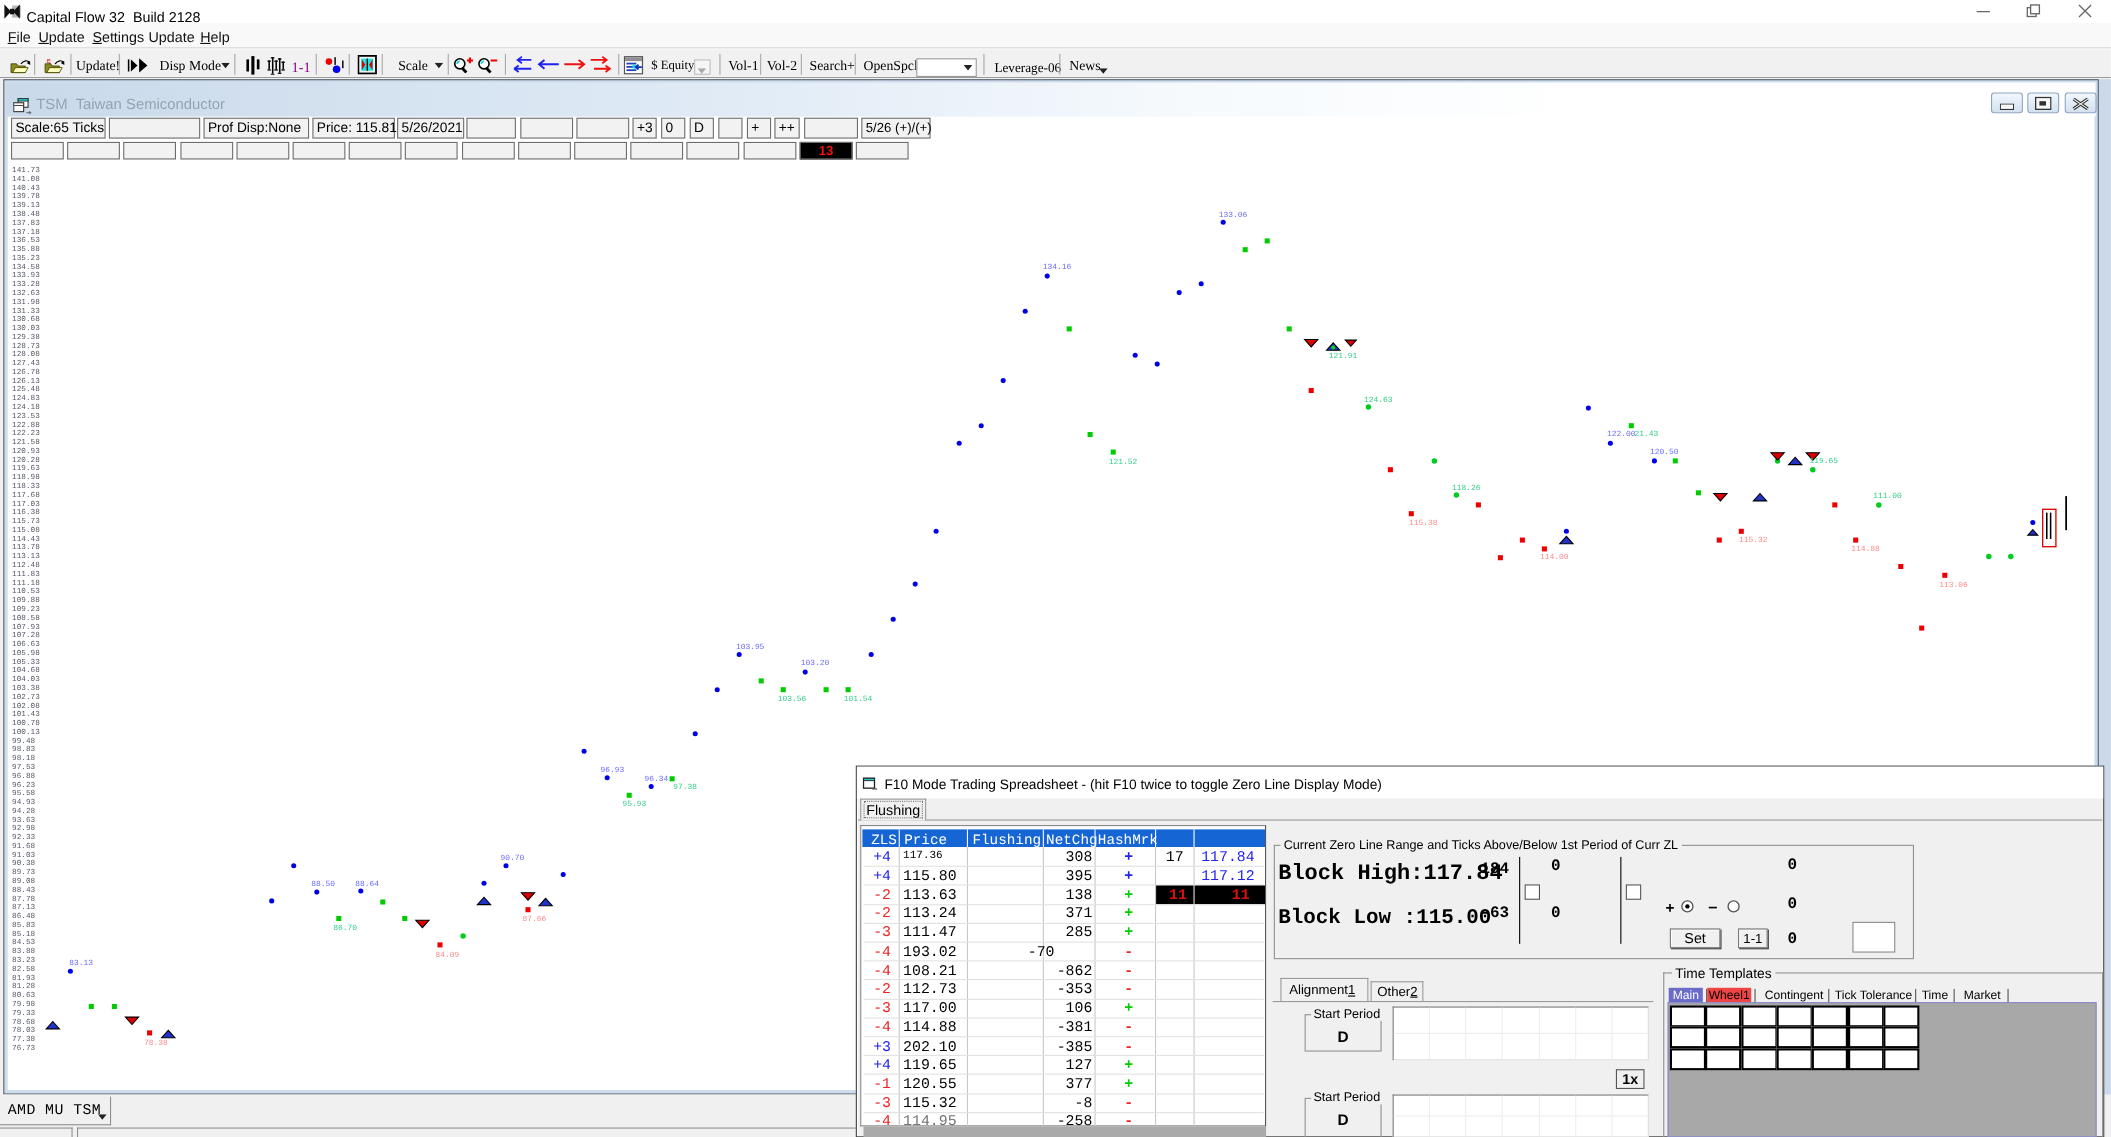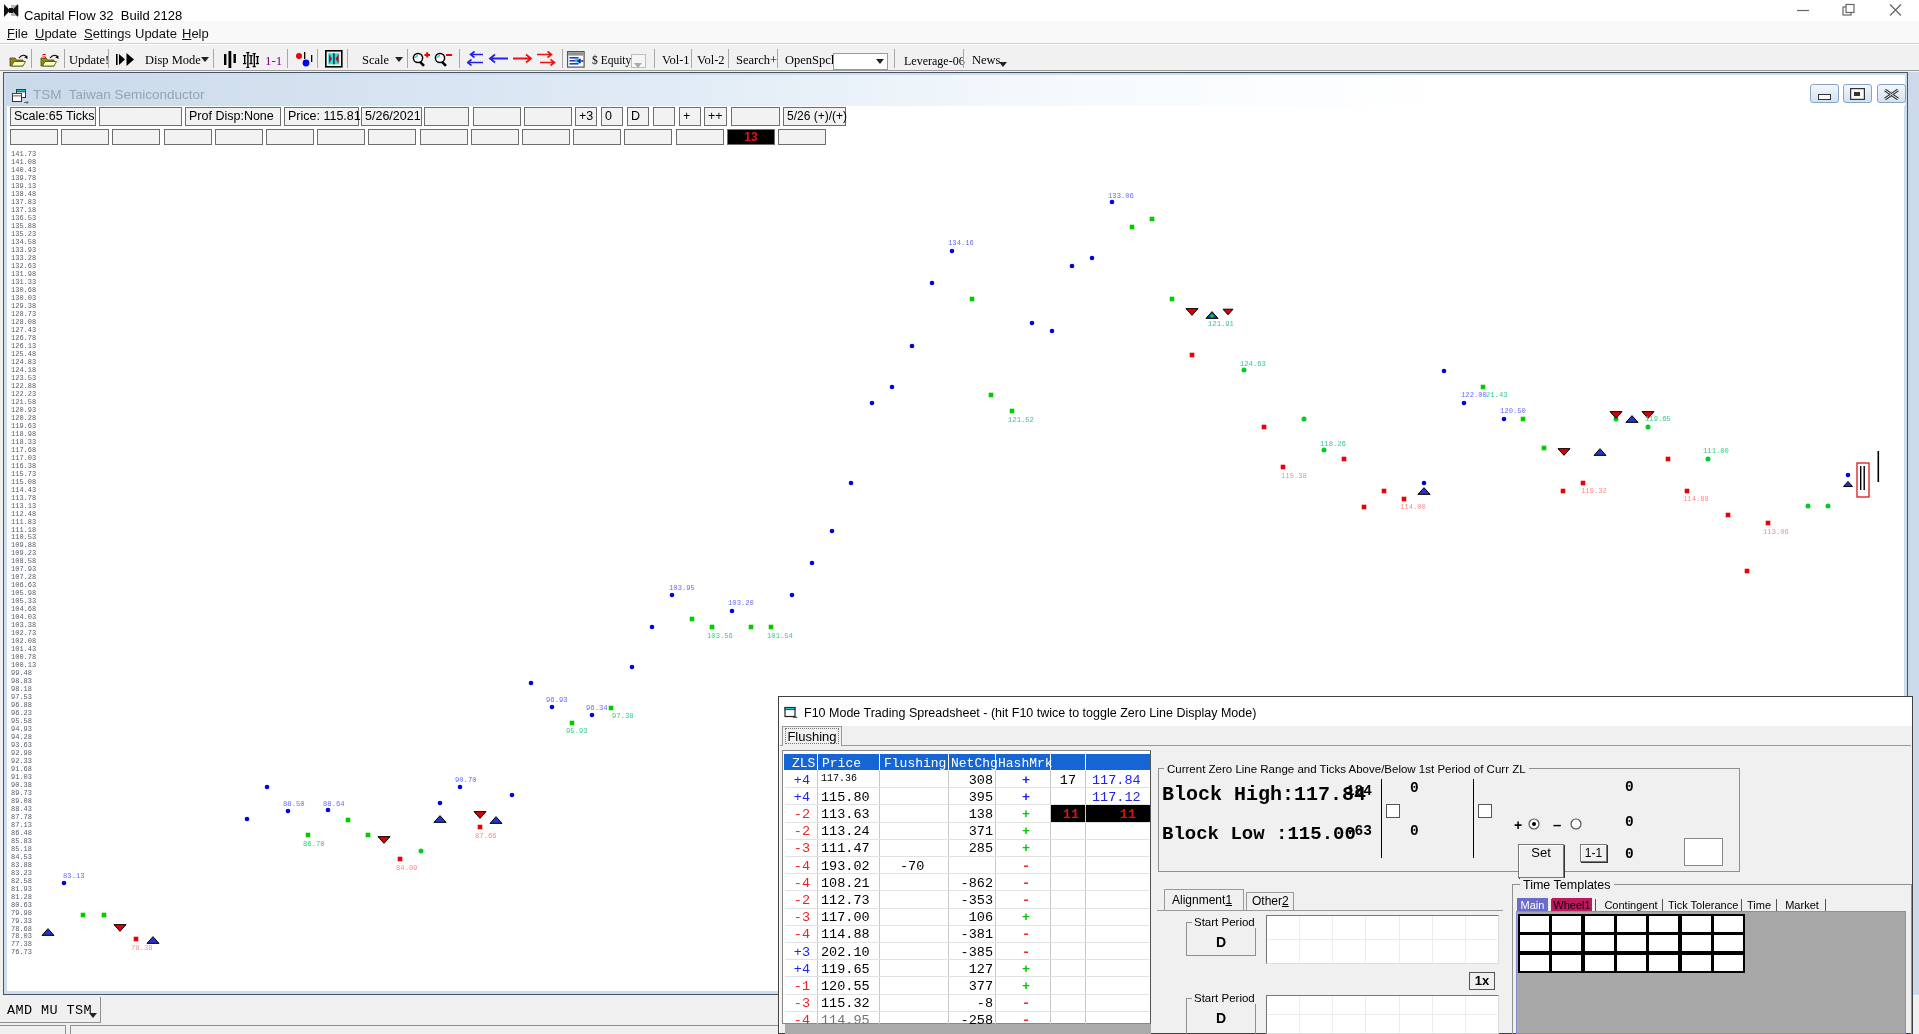--- a/index.html
+++ b/index.html
@@ -519,21 +519,21 @@
 <div class="a" style="left:900px;top:824.1px;width:93px;text-align:right;font-family:'Liberation Mono',monospace;font-size:13.5px;color:#000">371</div>
 <div class="a" style="left:1017px;top:824.1px;width:18px;text-align:center;font-weight:bold;font-family:'Liberation Mono',monospace;font-size:13.5px;color:#00cc00">+</div>
 <div class="a" style="left:785px;top:838.8px;width:364px;height:1px;background:#e2e2e2"></div>
 <div class="a" style="left:786px;top:841.3px;width:24px;text-align:right;font-family:'Liberation Mono',monospace;font-size:13.5px;color:#ee2222">-3</div>
 <div class="a" style="left:821px;top:841.3px;font-family:'Liberation Mono',monospace;font-size:13.5px;color:#000">111.47</div>
 <div class="a" style="left:900px;top:841.3px;width:93px;text-align:right;font-family:'Liberation Mono',monospace;font-size:13.5px;color:#000">285</div>
 <div class="a" style="left:1017px;top:841.3px;width:18px;text-align:center;font-weight:bold;font-family:'Liberation Mono',monospace;font-size:13.5px;color:#00cc00">+</div>
 <div class="a" style="left:785px;top:856.0px;width:364px;height:1px;background:#e2e2e2"></div>
 <div class="a" style="left:786px;top:858.5px;width:24px;text-align:right;font-family:'Liberation Mono',monospace;font-size:13.5px;color:#ee2222">-4</div>
 <div class="a" style="left:821px;top:858.5px;font-family:'Liberation Mono',monospace;font-size:13.5px;color:#000">193.02</div>
-<div class="a" style="left:900px;top:858.5px;width:93px;text-align:left;font-family:'Liberation Mono',monospace;font-size:13.5px;color:#000">-70</div>
+<div class="a" style="left:900px;top:858.5px;width:93px;text-align:center;font-family:'Liberation Mono',monospace;font-size:13.5px;color:#000">-70</div>
 <div class="a" style="left:1017px;top:858.5px;width:18px;text-align:center;font-weight:bold;font-family:'Liberation Mono',monospace;font-size:13.5px;color:#ee2222">-</div>
 <div class="a" style="left:785px;top:873.2px;width:364px;height:1px;background:#e2e2e2"></div>
 <div class="a" style="left:786px;top:875.7px;width:24px;text-align:right;font-family:'Liberation Mono',monospace;font-size:13.5px;color:#ee2222">-4</div>
 <div class="a" style="left:821px;top:875.7px;font-family:'Liberation Mono',monospace;font-size:13.5px;color:#000">108.21</div>
 <div class="a" style="left:900px;top:875.7px;width:93px;text-align:right;font-family:'Liberation Mono',monospace;font-size:13.5px;color:#000">-862</div>
 <div class="a" style="left:1017px;top:875.7px;width:18px;text-align:center;font-weight:bold;font-family:'Liberation Mono',monospace;font-size:13.5px;color:#ee2222">-</div>
 <div class="a" style="left:785px;top:890.4px;width:364px;height:1px;background:#e2e2e2"></div>
 <div class="a" style="left:786px;top:892.9px;width:24px;text-align:right;font-family:'Liberation Mono',monospace;font-size:13.5px;color:#ee2222">-2</div>
 <div class="a" style="left:821px;top:892.9px;font-family:'Liberation Mono',monospace;font-size:13.5px;color:#000">112.73</div>
 <div class="a" style="left:900px;top:892.9px;width:93px;text-align:right;font-family:'Liberation Mono',monospace;font-size:13.5px;color:#000">-353</div>
@@ -592,21 +592,21 @@
     <circle cx="6" cy="6" r="5" fill="#fff" stroke="#555" stroke-width="1.2"></circle>
     <circle cx="6" cy="6" r="2" fill="#000"></circle>
   </svg>
 <div class="a" style="left:1553px;top:816px;font-size:15px;font-weight:bold;color:#000">–</div>
 <svg class="a" style="left:1570px;top:818px" width="12" height="12">
     <circle cx="6" cy="6" r="5" fill="#fff" stroke="#555" stroke-width="1.2"></circle>
   </svg>
 <div class="a" style="left:1625px;top:779px;font-family:'Liberation Mono',monospace;font-weight:bold;font-size:14.5px;color:#000">0</div>
 <div class="a" style="left:1625px;top:814px;font-family:'Liberation Mono',monospace;font-weight:bold;font-size:14.5px;color:#000">0</div>
 <div class="a" style="left:1625px;top:846px;font-family:'Liberation Mono',monospace;font-weight:bold;font-size:14.5px;color:#000">0</div>
-<div class="a" style="left:1518px;top:844px;width:46px;height:34px;background:#f0f0f0;border:1px solid #777;box-shadow:1px 1px 0 #333, inset 1px 1px 0 #fff;font-size:13px;text-align:center;line-height:16px">Set</div>
+<div class="a" style="left:1518px;top:844px;width:46px;height:18px;background:#f0f0f0;border:1px solid #777;box-shadow:1px 1px 0 #333, inset 1px 1px 0 #fff;font-size:13px;text-align:center;line-height:16px">Set</div>
 <div class="a" style="left:1580px;top:844px;width:27px;height:18px;background:#f0f0f0;border:1px solid #777;box-shadow:1px 1px 0 #333, inset 1px 1px 0 #fff;font-size:12px;text-align:center;line-height:16px">1-1</div>
 <div class="a" style="left:1684px;top:838px;width:39px;height:28px;background:#fff;border:1px solid #888"></div>
 <div class="a" style="left:1157px;top:910px;width:346px;height:1px;background:#9a9a9a"></div>
 <div class="a" style="left:1164px;top:889px;width:80px;height:21px;background:#f0f0f0;border:1px solid #9a9a9a;border-bottom:none"></div>
 <div class="a" style="left:1172px;top:893px;font-size:12px;color:#000">Alignment<span style="text-decoration:underline">1</span></div>
 <div class="a" style="left:1246px;top:892px;width:48px;height:18px;background:#f0f0f0;border:1px solid #9a9a9a;border-bottom:none"></div>
 <div class="a" style="left:1252px;top:894px;font-size:12px;color:#000">Other<span style="text-decoration:underline">2</span></div>
 <div class="a" style="left:1186px;top:922px;width:70px;height:34px;border:1px solid #909090"></div>
 <div class="a" style="left:1192px;top:916px;background:#f0f0f0;padding:0 2px;font-size:11.5px;color:#000">Start Period</div>
 <div class="a" style="left:1186px;top:934px;width:70px;text-align:center;font-size:14px;font-weight:bold;color:#000">D</div>
@@ -627,21 +627,21 @@
 <div class="a" style="left:1365px;top:996px;width:1px;height:37px;background:#ededed"></div>
 <div class="a" style="left:1399px;top:996px;width:1px;height:37px;background:#ededed"></div>
 <div class="a" style="left:1432px;top:996px;width:1px;height:37px;background:#ededed"></div>
 <div class="a" style="left:1465px;top:996px;width:1px;height:37px;background:#ededed"></div>
 <div class="a" style="left:1267px;top:1014px;width:231px;height:1px;background:#ededed"></div>
 <div class="a" style="left:1469px;top:972px;width:26px;height:18px;background:#f0f0f0;border:1px solid #555;font-size:13px;font-weight:bold;text-align:center;line-height:16px">1x</div>
 <div class="a" style="left:1512px;top:884px;width:400px;height:150px;border:1px solid #909090;border-bottom:none"></div>
 <div class="a" style="left:1520px;top:878px;background:#f0f0f0;padding:0 3px;font-size:12.5px;color:#000">Time Templates</div>
 <div class="a" style="left:1517px;top:898px;width:31px;height:15px;background:#6b6bc8;font-size:11px;color:#fff;text-align:center;line-height:15px;white-space:nowrap">Main</div>
 <div class="a" style="left:1551px;top:899px;width:1px;height:13px;background:#555"></div>
-<div class="a" style="left:1552px;top:898px;width:40px;height:15px;background:#be185d;font-size:11px;color:#000;text-align:center;line-height:15px;white-space:nowrap">Wheel1</div>
+<div class="a" style="left:1552px;top:898px;width:40px;height:15px;background:#ef4444;font-size:11px;color:#000;text-align:center;line-height:15px;white-space:nowrap">Wheel1</div>
 <div class="a" style="left:1595px;top:899px;width:1px;height:13px;background:#555"></div>
 <div class="a" style="left:1603px;top:898px;width:56px;height:15px;background:#f0f0f0;font-size:11px;color:#000;text-align:center;line-height:15px;white-space:nowrap">Contingent</div>
 <div class="a" style="left:1662px;top:899px;width:1px;height:13px;background:#555"></div>
 <div class="a" style="left:1668px;top:898px;width:70px;height:15px;background:#f0f0f0;font-size:11px;color:#000;text-align:center;line-height:15px;white-space:nowrap">Tick Tolerance</div>
 <div class="a" style="left:1741px;top:899px;width:1px;height:13px;background:#555"></div>
 <div class="a" style="left:1745px;top:898px;width:28px;height:15px;background:#f0f0f0;font-size:11px;color:#000;text-align:center;line-height:15px;white-space:nowrap">Time</div>
 <div class="a" style="left:1776px;top:899px;width:1px;height:13px;background:#555"></div>
 <div class="a" style="left:1782px;top:898px;width:40px;height:15px;background:#f0f0f0;font-size:11px;color:#000;text-align:center;line-height:15px;white-space:nowrap">Market</div>
 <div class="a" style="left:1825px;top:899px;width:1px;height:13px;background:#555"></div>
 <div class="a" style="left:1516px;top:911px;width:390px;height:123px;background:#a8a8a8;border:1px solid #8888cc"></div>

